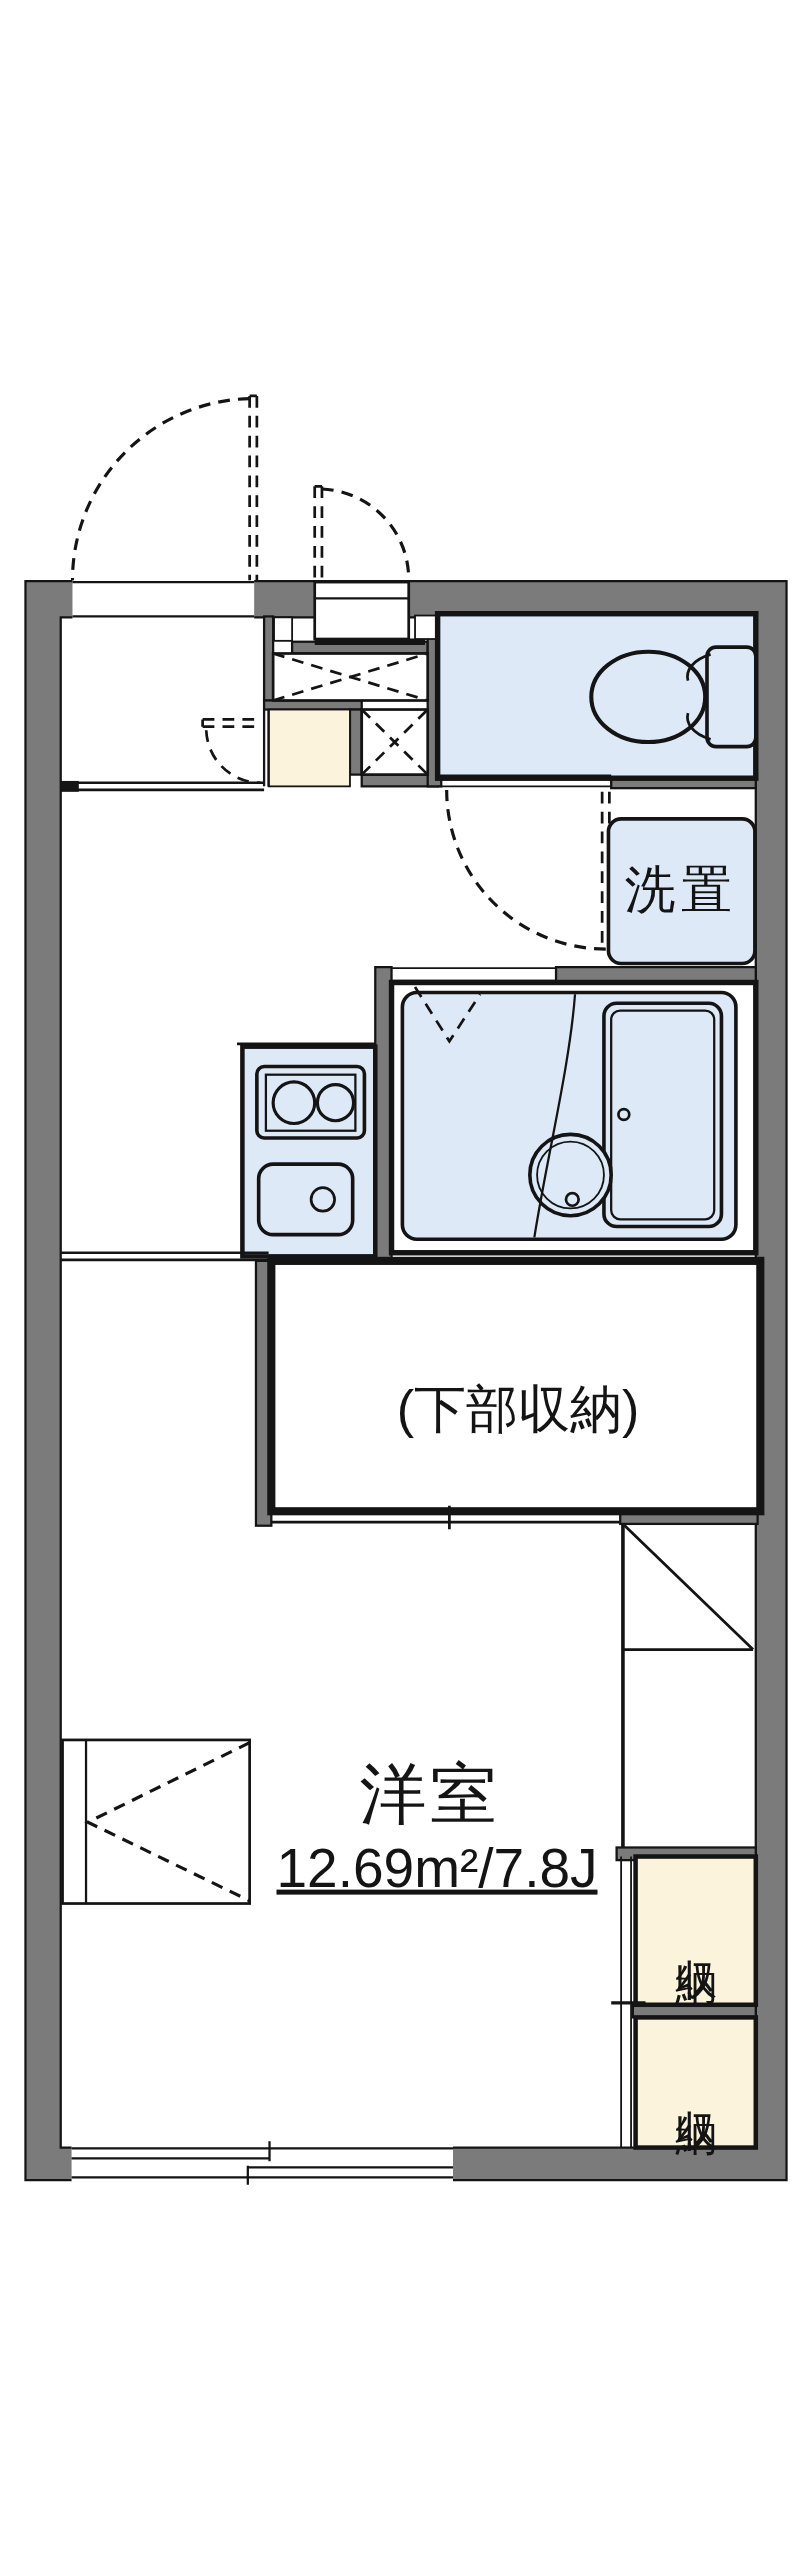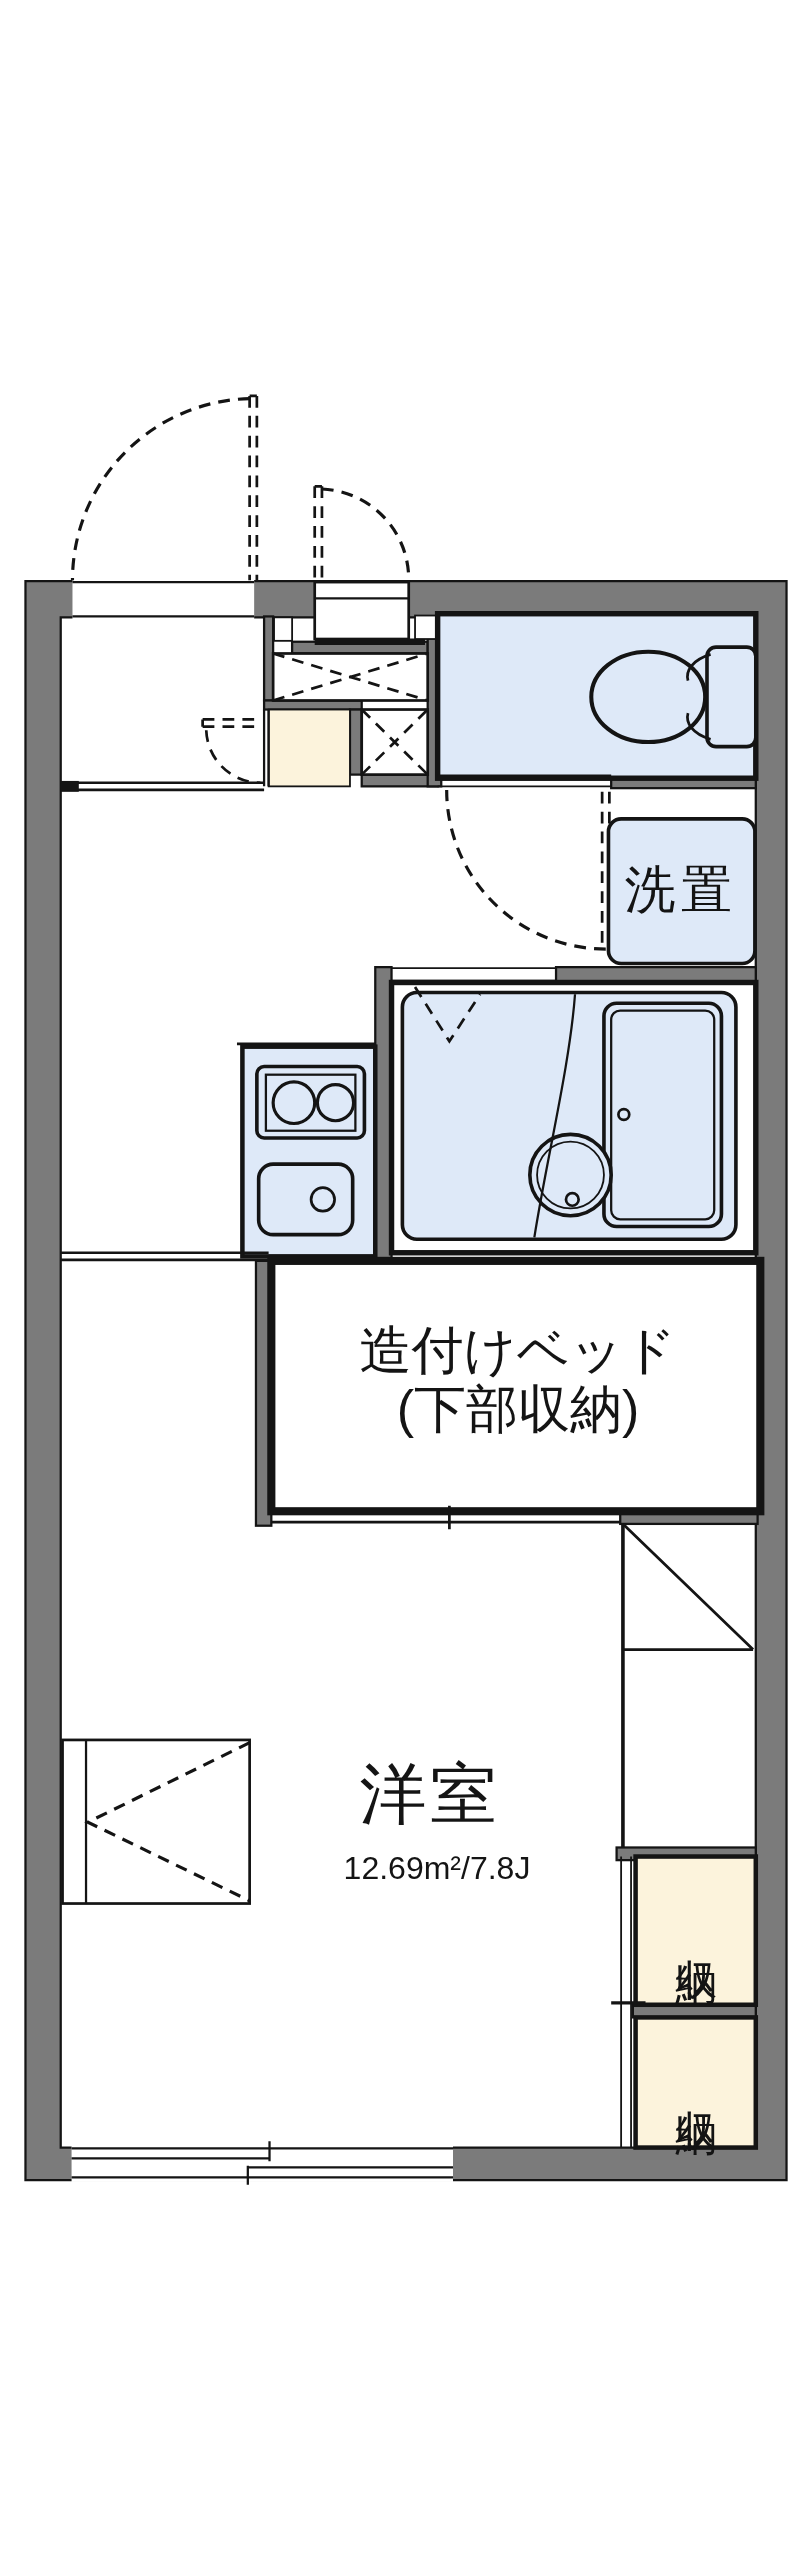--- a/index.html
+++ b/index.html
@@ -20,21 +20,21 @@
   .ln{stroke:var(--line);fill:none;}
   .dash{stroke:var(--line);fill:none;stroke-dasharray:13 9;}
   
   .label{
     position:absolute;transform:translate(-50%,-50%);
     color:var(--line);white-space:nowrap;line-height:1.25;text-align:center;
   }
   .label-washer{font-size:51px;letter-spacing:5.4px;}
   .label-bed{font-size:52px;}
   .label-room{font-size:67px;letter-spacing:3.6px;}
-  .label-area{font-size:32px;}
+  .label-area{font-size:55px;text-decoration:underline;}
   .label-closet{font-size:42px;writing-mode:vertical-rl;letter-spacing:5.4px;}
 </style>
 </head>
 <body>
 
 <div id="plan">
 
   <svg width="812" height="2576" viewBox="0 0 898 2850">
 
     <g>
@@ -179,21 +179,20 @@
     <g>
       <rect class="whitebox" x="69" y="1925" width="207" height="181" stroke-width="3"></rect>
       <path class="ln" stroke-width="2.5" d="M95,1925 V2106"></path>
       <path class="dash" stroke-width="3.5" stroke-dasharray="13 8" d="M276,1928 L97,2016 L276,2103"></path>
     </g>
 
   </svg>
 
   <div class="label label-washer" style="left:681px;top:890px;">洗置</div>
 
-  <div class="label label-bed" style="left:518px;top:1350px;">造付けベッド</div>
   <div class="label label-bed" style="left:518px;top:1409px;">(下部収納)</div>
 
   <div class="label label-room" style="left:430px;top:1794px;">洋室</div>
   <div class="label label-area" style="left:437px;top:1868px;">12.69m²/7.8J</div>
 
   <div class="label label-closet" style="left:696px;top:1931px;">収納</div>
   <div class="label label-closet" style="left:696px;top:2082px;">収納</div>
 
 </div>
 

